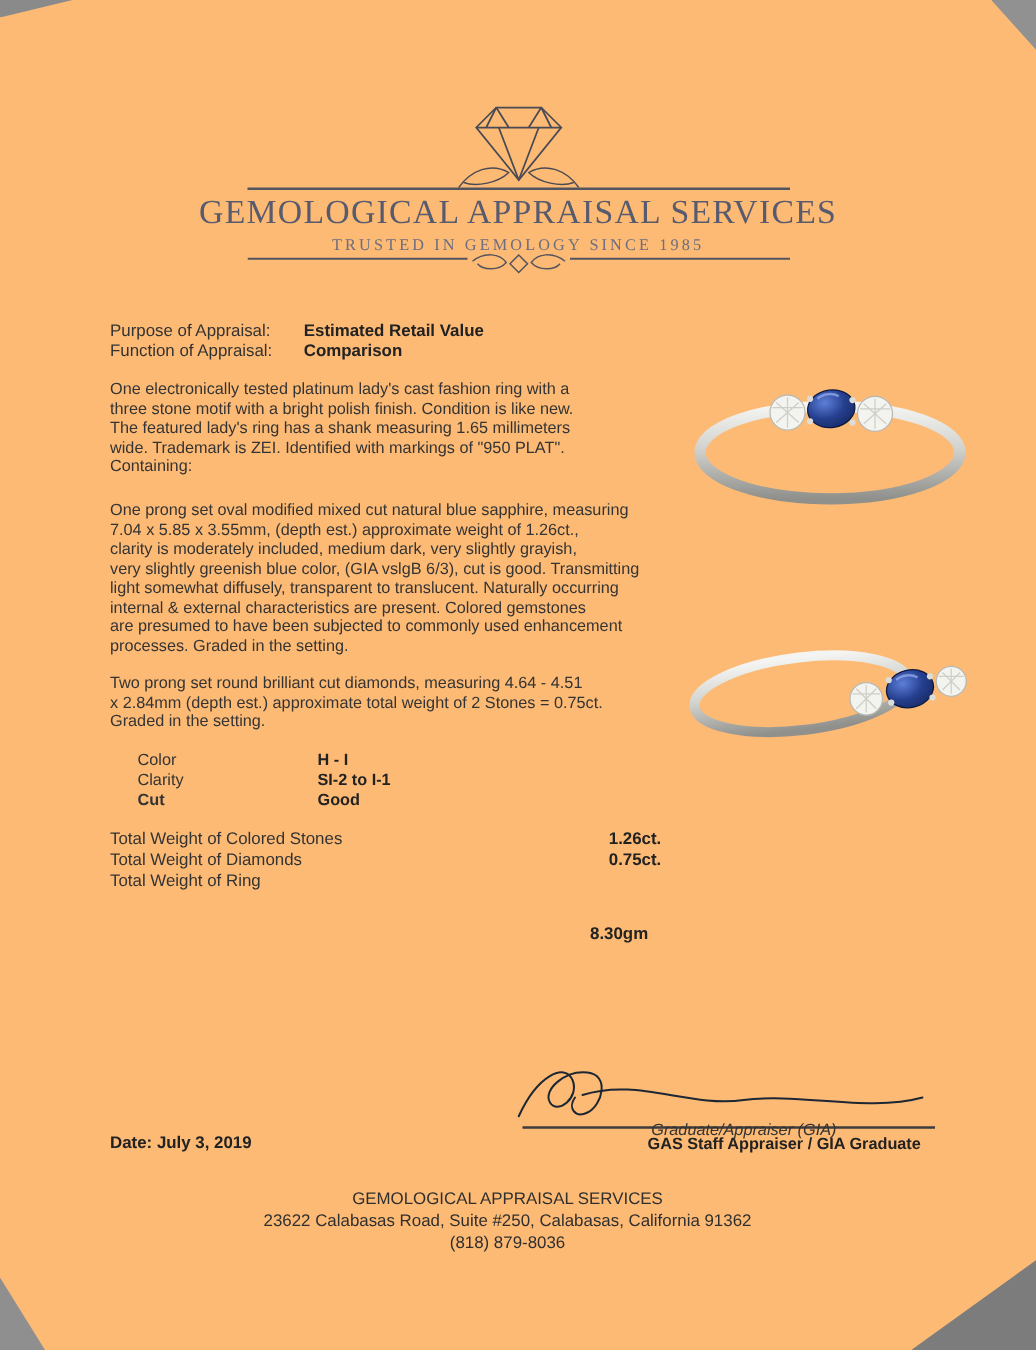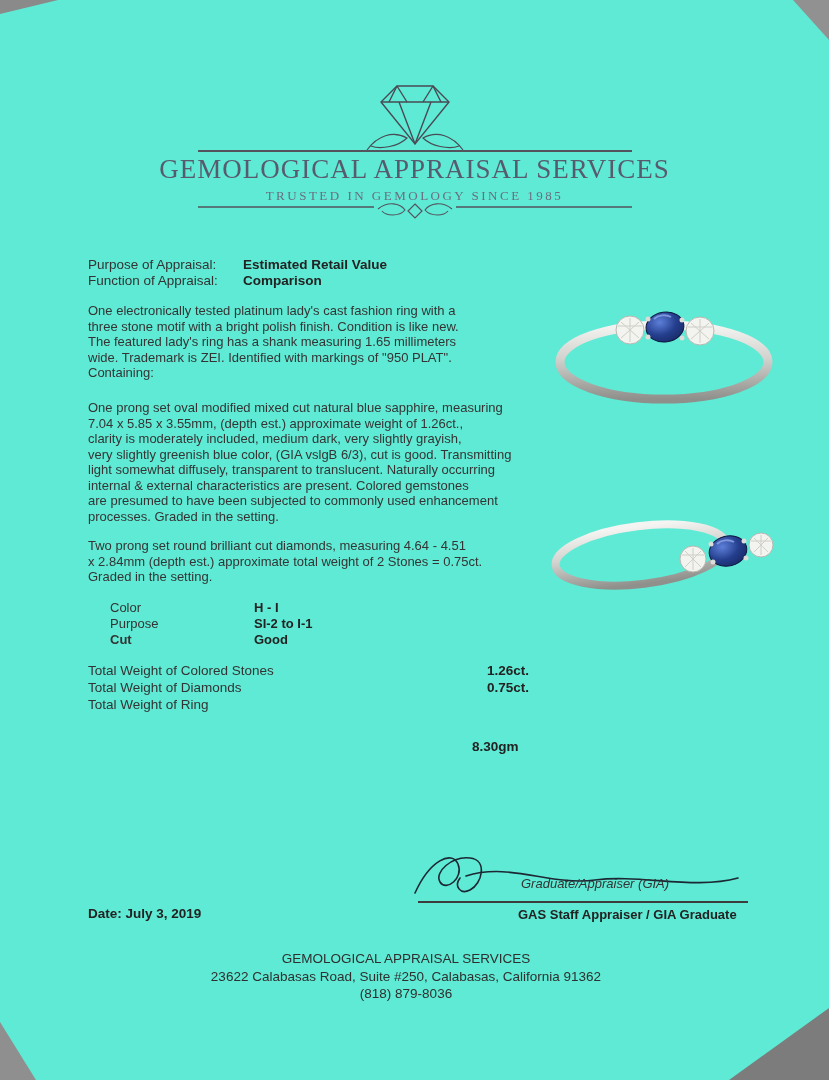--- a/index.html
+++ b/index.html
@@ -4,21 +4,21 @@
 <style>
   * { margin: 0; padding: 0; box-sizing: border-box; }
   html, body { background: #e6e6e6; }
   body { font-family: "Liberation Sans", sans-serif; }
 
   .page {
     position: relative;
     width: 829px;
     height: 1080px;
     margin: 0 auto;
-    background: #5eead4;
+    background: #fdba74;
     overflow: hidden;
     color: #333;
   }
   .abs { position: absolute; }
 
   
   .corner { position: absolute; background: #8a8a8a; }
   .corner-tl { top: 0; left: 0; width: 58px; height: 14px; clip-path: polygon(0 0, 100% 0, 0 100%); }
   .corner-tr { top: 0; right: 0; width: 36px; height: 40px; clip-path: polygon(0 0, 100% 0, 100% 100%); background:#919191; }
   .corner-bl { bottom: 0; left: 0; width: 36px; height: 58px; clip-path: polygon(0 0, 100% 100%, 0 100%); background:#8f8f8f; }
@@ -183,21 +183,21 @@
       <circle cx="166" cy="41" r="2.5"></circle>
         <circle cx="199" cy="38" r="2.5"></circle>
       <circle cx="168" cy="59" r="2.5"></circle>
         <circle cx="201" cy="55" r="2.5"></circle>
     </g>
   </svg>
 
   <div>
     <div class="abs grade-label" style="left:110px; top:600px;">Color</div>
     <div class="abs grade-value" style="left:222px; top:600px;">H - I</div>
-    <div class="abs grade-label" style="left:110px; top:616px;">Purpose</div>
+    <div class="abs grade-label" style="left:110px; top:616px;">Clarity</div>
     <div class="abs grade-value" style="left:222px; top:616px;">SI-2 to I-1</div>
     <div class="abs grade-label" style="left:110px; top:632px;font-weight:bold;">Cut</div>
     <div class="abs grade-value" style="left:222px; top:632px;">Good</div>
   </div>
 
   <div>
     <div class="abs total-label" style="left:88px; top:663px;">Total Weight of Colored Stones</div>
     <div class="abs total-value" style="left:487px; top:663px;">1.26ct.</div>
     <div class="abs total-label" style="left:88px; top:680px;">Total Weight of Diamonds</div>
     <div class="abs total-value" style="left:487px; top:680px;">0.75ct.</div>
@@ -208,19 +208,19 @@
   <svg class="abs" style="left:400px; top:838px;" width="350" height="64" viewBox="0 0 350 64">
     <g fill="none" stroke="#1c2734" stroke-width="1.6" stroke-linecap="round">
       <path d="M15,55 C30,22 52,12 58,26 C64,40 46,54 40,44 C34,34 52,18 70,20 C88,22 82,46 70,52 C60,57 54,48 60,40"></path>
       <path d="M66,38 C110,24 150,48 195,42 C240,36 295,52 338,40"></path>
     </g>
   </svg>
   <div class="abs sig-line" style="left:418px; top:901px; width:330px;"></div>
 
   <div class="abs date-label" style="left:88px; top:906px;">Date: July 3, 2019</div>
   <div class="abs appr-title" style="left:518px; top:907px;">GAS Staff Appraiser / GIA Graduate</div>
-  <div class="abs appr-sub" style="left:521px; top:876px;font-style:italic;">Graduate/Appraiser (GIA)</div>
+  <div class="abs appr-sub" style="left:521px; top:896px;font-style:italic;">Graduate/Appraiser (GIA)</div>
 
   <div class="abs footer-line f-company">GEMOLOGICAL APPRAISAL SERVICES</div>
   <div class="abs footer-line f-address">23622 Calabasas Road, Suite #250, Calabasas, California 91362</div>
   <div class="abs footer-line f-phone">(818) 879-8036</div>
 
 </div>
 
 </body></html>

